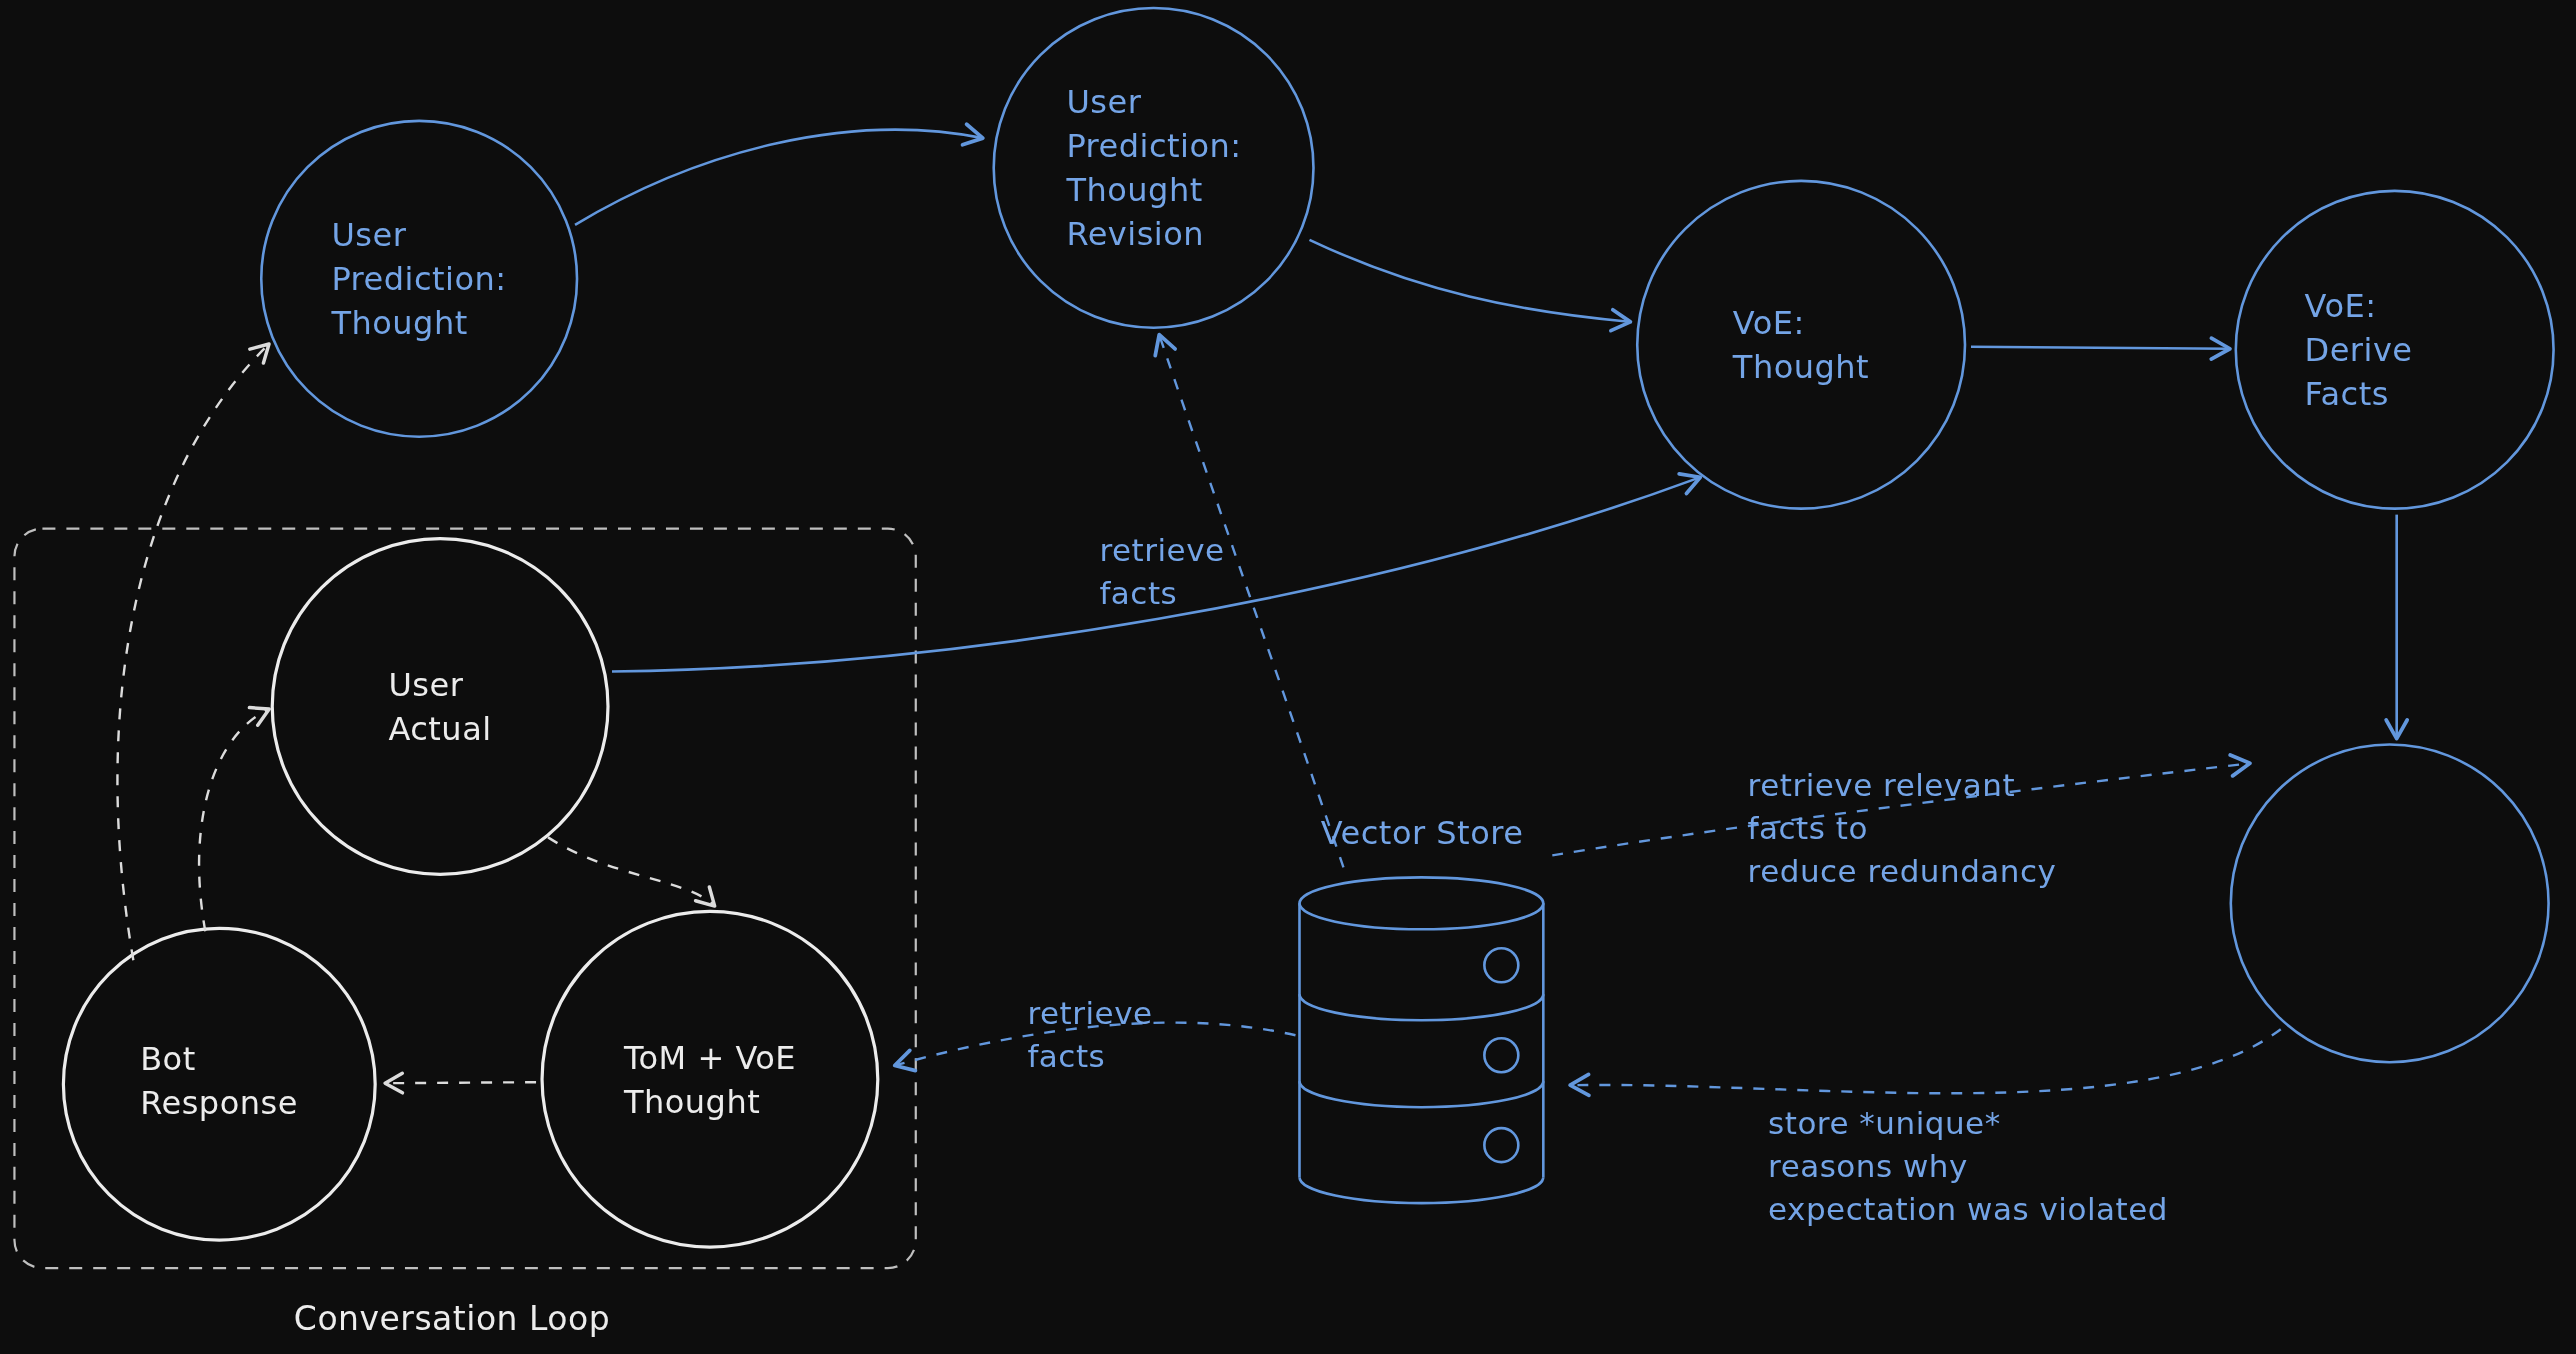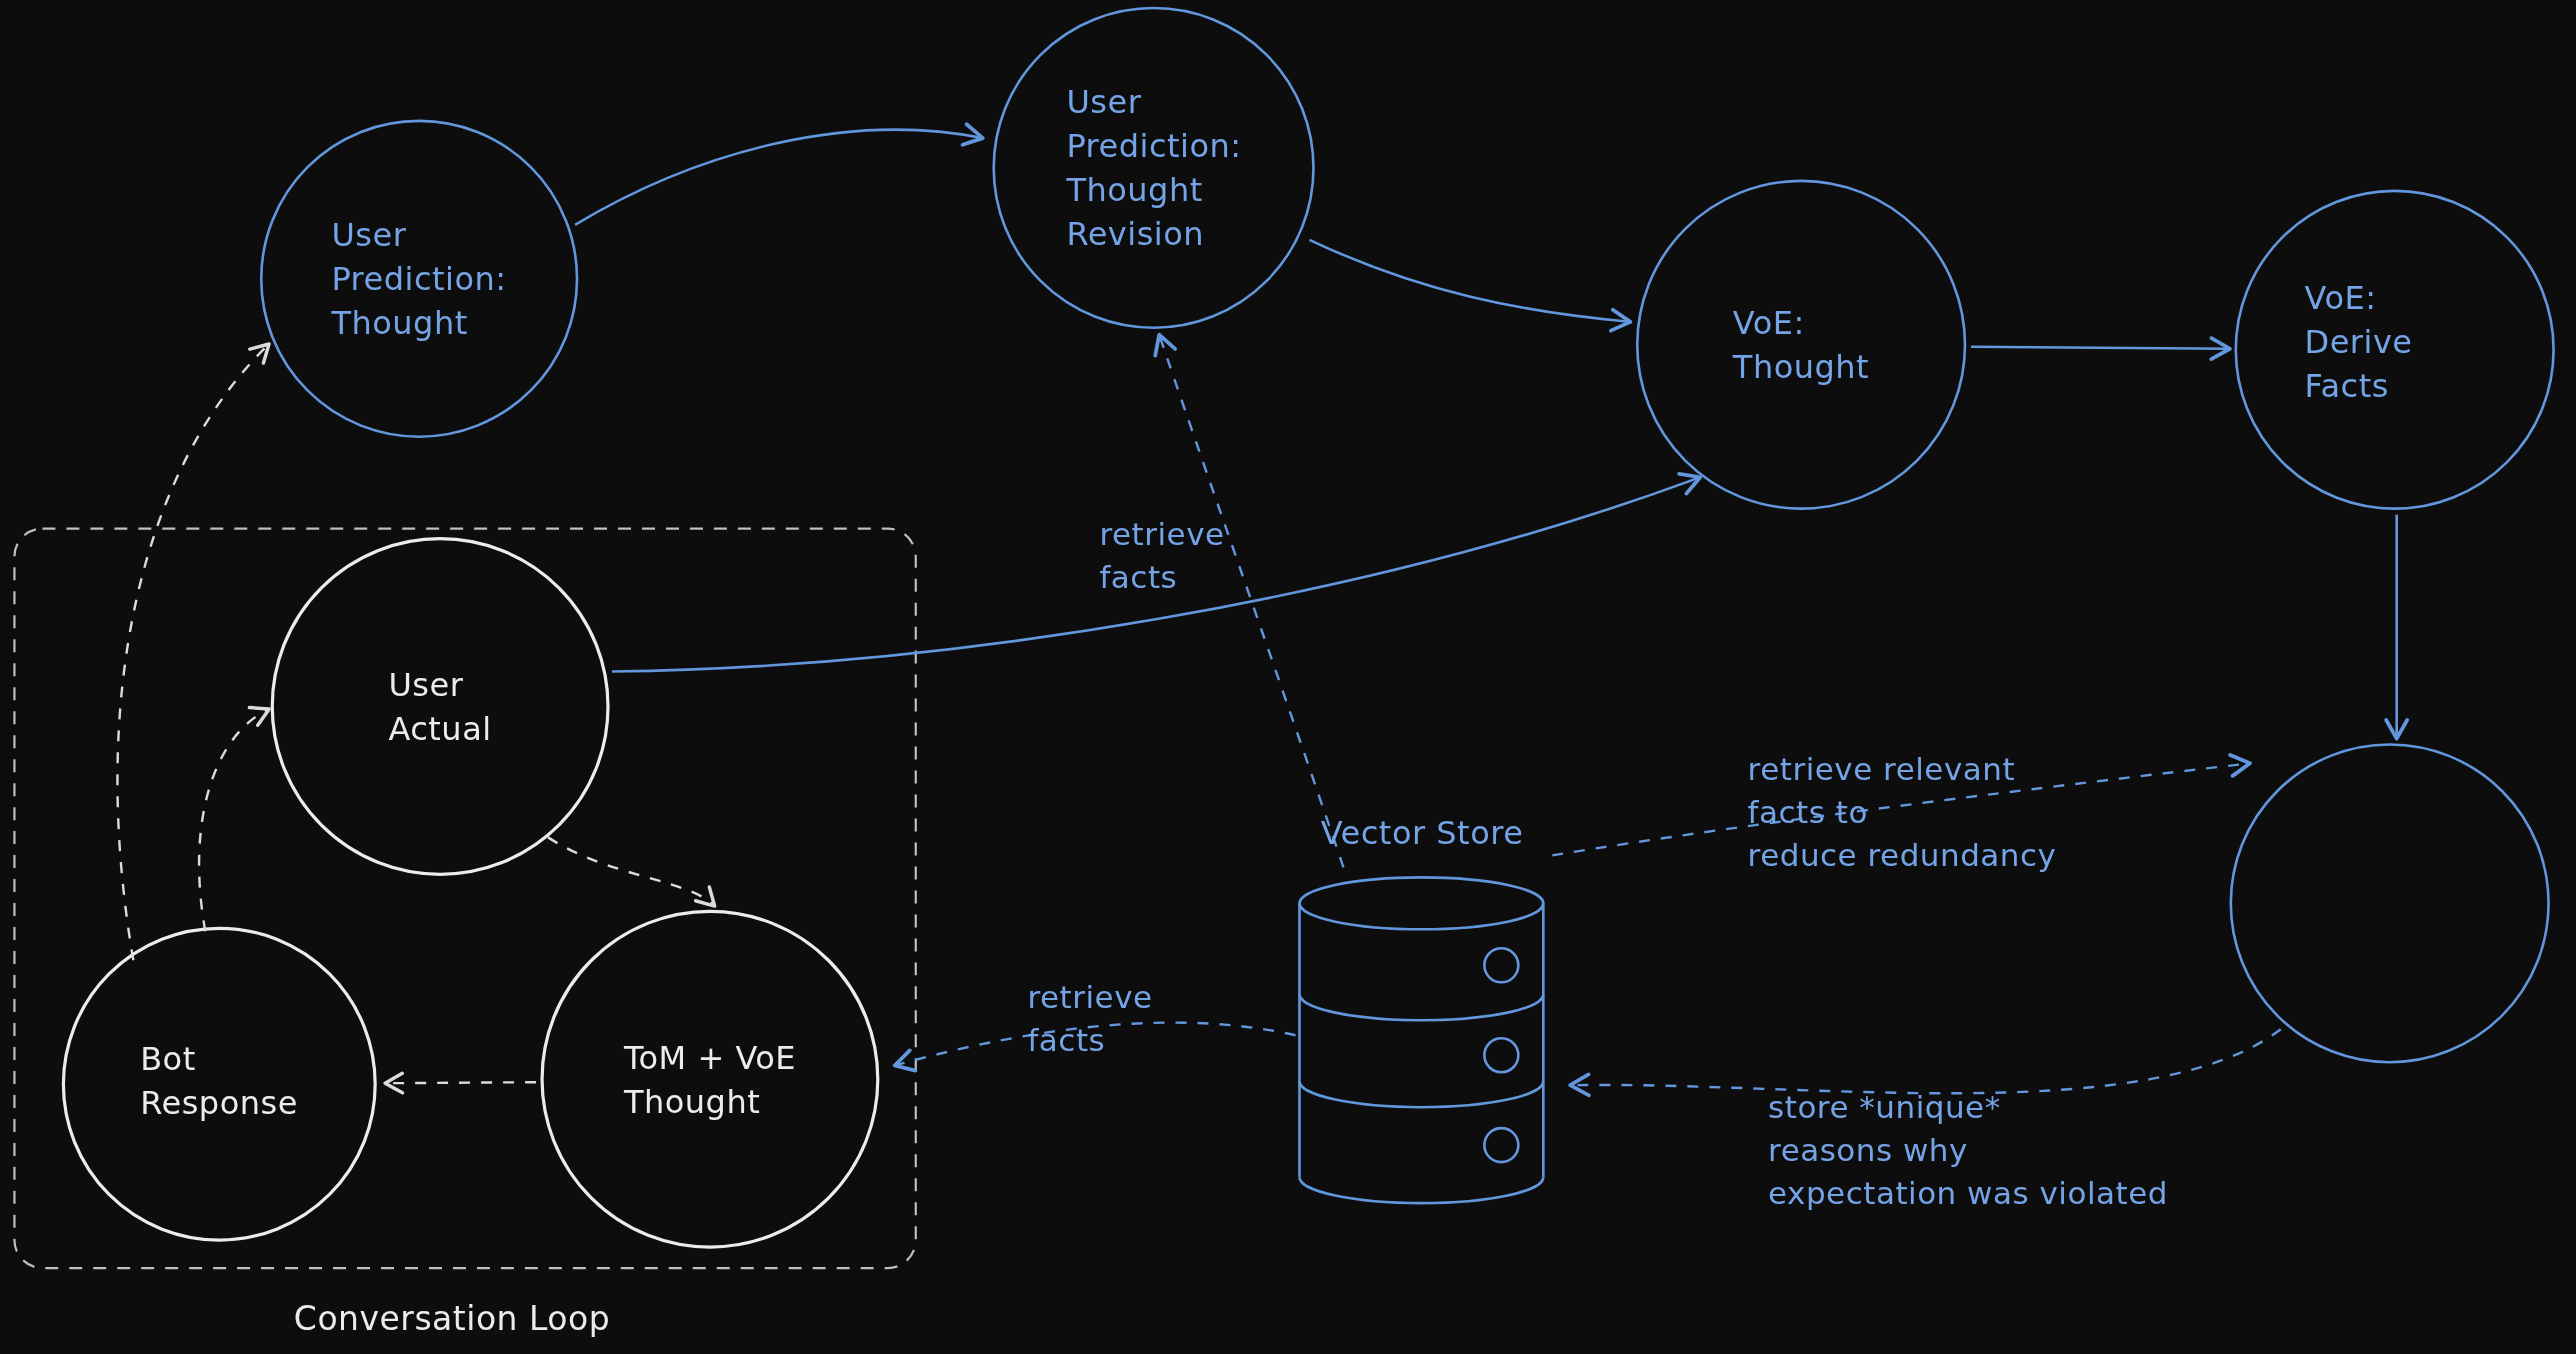--- a/index.html
+++ b/index.html
@@ -17,21 +17,21 @@
     position: absolute;
     transform: translate(-50%, -50%);
     text-align: left;
     white-space: pre-line;
     line-height: 1.38;
     font-size: 32px;
     letter-spacing: 0.5px;
   }
   .lbl.blue  { color: #74a4e6; }
   .lbl.white { color: #ececec; }
-  .lbl.edge  { font-size: 31px; }
+  .lbl.edge  { font-size: 31px; margin-top: 16px; }
 </style>
 </head>
 <body>
 
 <div class="canvas">
 
   <svg width="2576" height="1354" viewBox="0 0 2577 1355">
     <defs>
       <marker id="arrow-blue" viewBox="0 0 12 12" refX="9.5" refY="6" markerUnits="userSpaceOnUse" markerWidth="28" markerHeight="28" orient="auto-start-reverse">
         <path d="M2 1.5 L10 6 L2 10.5" fill="none" stroke="#6297dd" stroke-width="1.6" stroke-linecap="round" stroke-linejoin="round"></path>
@@ -84,21 +84,21 @@
 
   <div class="lbl blue" style="left:419px;  top:279px;">User
 Prediction:
 Thought</div>
   <div class="lbl blue" style="left:1154px; top:168px;">User
 Prediction:
 Thought
 Revision</div>
   <div class="lbl blue" style="left:1801px; top:345px;">VoE:
 Thought</div>
-  <div class="lbl blue" style="left:2395px; top:342px;">VoE: Derive
+  <div class="lbl blue" style="left:2395px; top:350px;">VoE: Derive
 Facts</div>
   <div class="lbl white" style="left:440px;  top:707px;">User
 Actual</div>
   <div class="lbl white" style="left:219px;  top:1081px;">Bot
 Response</div>
   <div class="lbl white" style="left:710px;  top:1080px;">ToM + VoE
 Thought</div>
   <div class="lbl blue" style="left:1422px; top:833px;">Vector Store</div>
 
   <div class="lbl blue edge" style="left:1162px; top:556px;">retrieve

